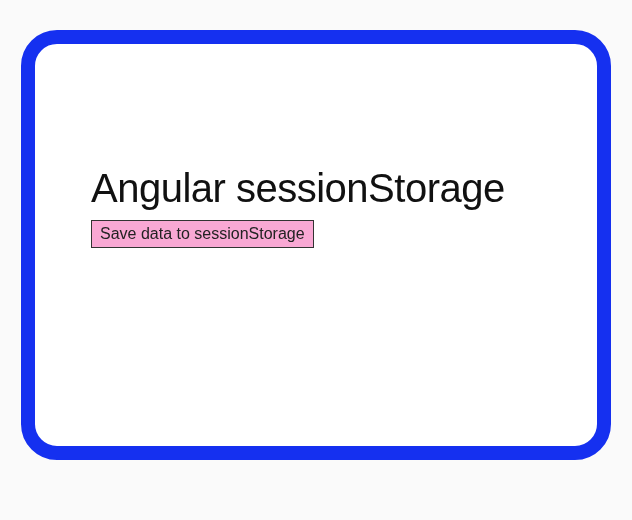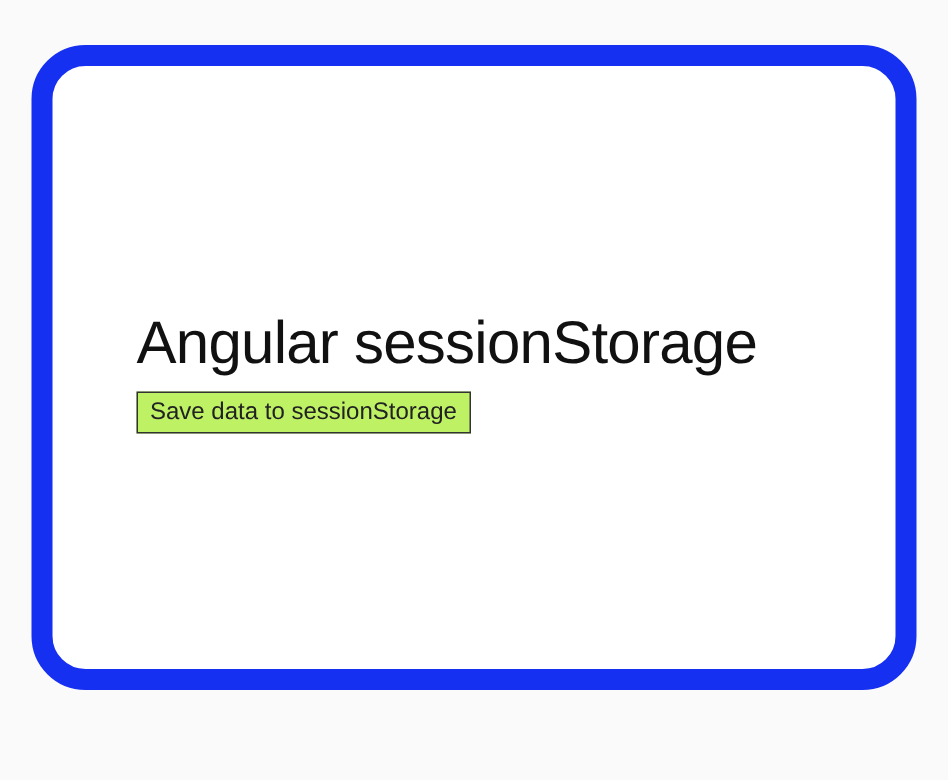--- a/index.html
+++ b/index.html
@@ -22,33 +22,33 @@
       height: 430px;
       background: #ffffff;
       border: 14px solid #1530f0;
       border-radius: 36px;
       padding: 50px 50px 50px 56px;
       display: flex;
       flex-direction: column;
       justify-content: flex-start;
     }
     .content {
-      margin-top: 113px;
+      margin-top: 72px;
     }
     .heading {
       font-size: 40px;
       font-weight: 400;
       color: #111;
       line-height: 1.1;
       margin-bottom: 10px;
       letter-spacing: -0.5px;
     }
     .save-button {
       display: inline-block;
-      background: #bef264;
+      background: #f9a8d4;
       border: 1px solid #333;
       padding: 4px 8px;
       font-family: inherit;
       font-size: 16px;
       color: #222;
       cursor: pointer;
       text-align: left;
     }
   </style>
 </head>

